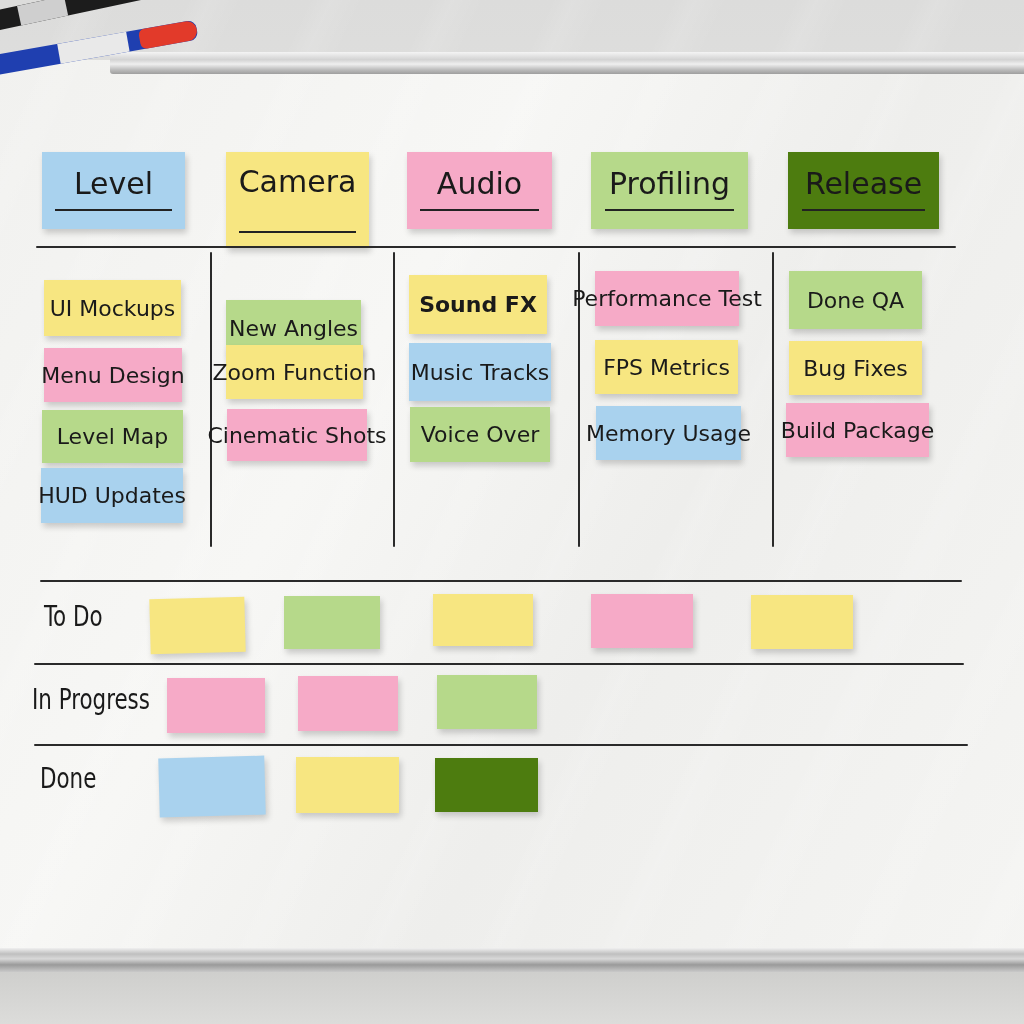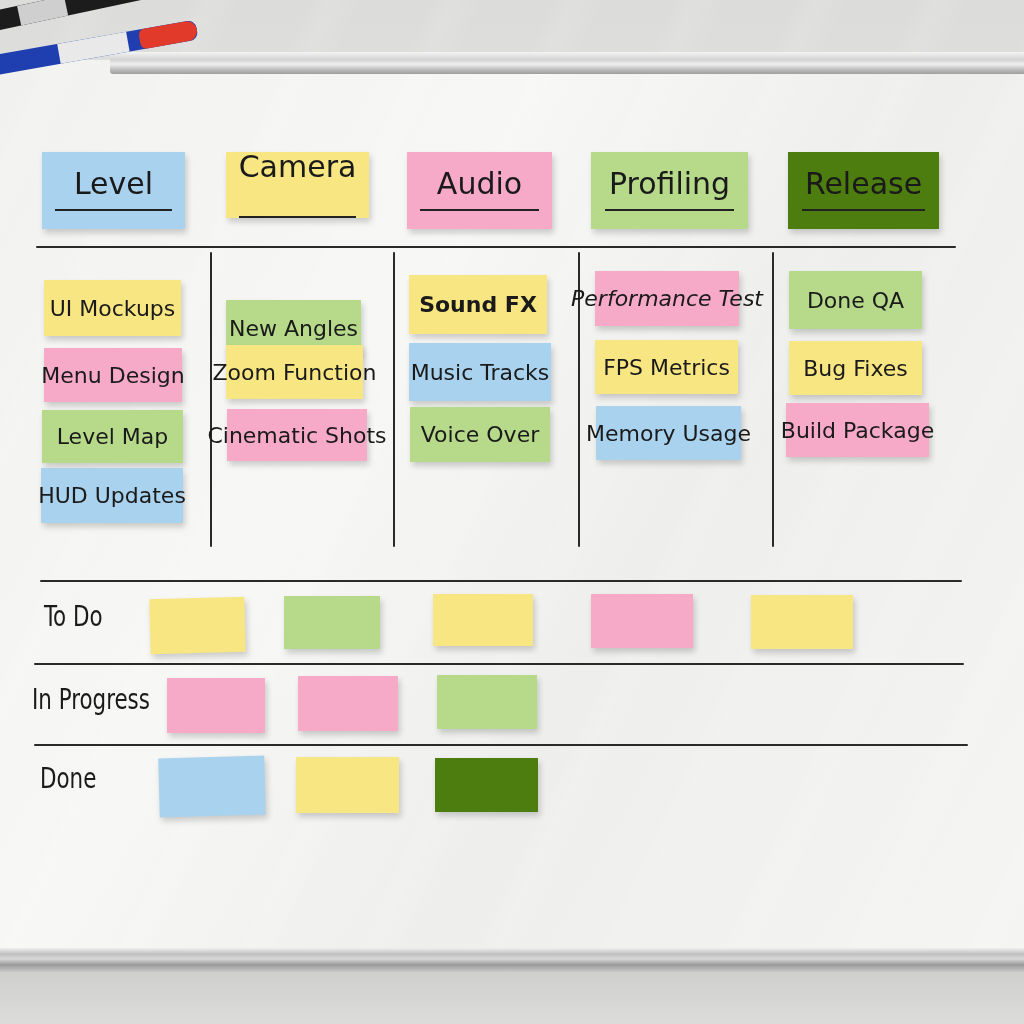--- a/index.html
+++ b/index.html
@@ -79,21 +79,21 @@
   </div>
 <div class="marker m2">
     <div class="band"></div>
     <div class="cap"></div>
   </div>
 
 <div class="note header-note blue" style="left:42px;top:152px;width:143px;height:77px;">
   <span class="title">Level</span>
   <div class="underline"></div>
 </div>
-<div class="note header-note yellow" style="left:226px;top:152px;width:143px;height:66px;gap:24px;">
+<div class="note header-note yellow" style="left:226px;top:152px;width:143px;height:96px;gap:24px;">
   <span class="title">Camera</span>
   <div class="underline"></div>
 </div>
 <div class="note header-note pink" style="left:407px;top:152px;width:145px;height:77px;text-align:center;">
   <span class="title">Audio</span>
   <div class="underline"></div>
 </div>
 <div class="note header-note green" style="left:591px;top:152px;width:157px;height:77px;">
   <span class="title">Profiling</span>
   <div class="underline"></div>
@@ -135,21 +135,21 @@
 <div class="note task-note yellow" style="left:409px;top:275px;width:138px;height:59px;font-weight:bold;">
     <span>Sound FX</span>
   </div>
 <div class="note task-note blue" style="left:409px;top:343px;width:142px;height:58px;">
     <span>Music Tracks</span>
   </div>
 <div class="note task-note green" style="left:410px;top:407px;width:140px;height:55px;">
     <span>Voice Over</span>
   </div>
 
-<div class="note task-note pink" style="left:595px;top:271px;width:144px;height:55px;font-style:italic;">
+<div class="note task-note pink" style="left:595px;top:271px;width:144px;height:55px;">
     <span>Performance Test</span>
   </div>
 <div class="note task-note yellow" style="left:595px;top:340px;width:143px;height:54px;">
     <span>FPS Metrics</span>
   </div>
 <div class="note task-note blue" style="left:596px;top:406px;width:145px;height:54px;">
     <span>Memory Usage</span>
   </div>
 
 <div class="note task-note green" style="left:789px;top:271px;width:133px;height:58px;">

